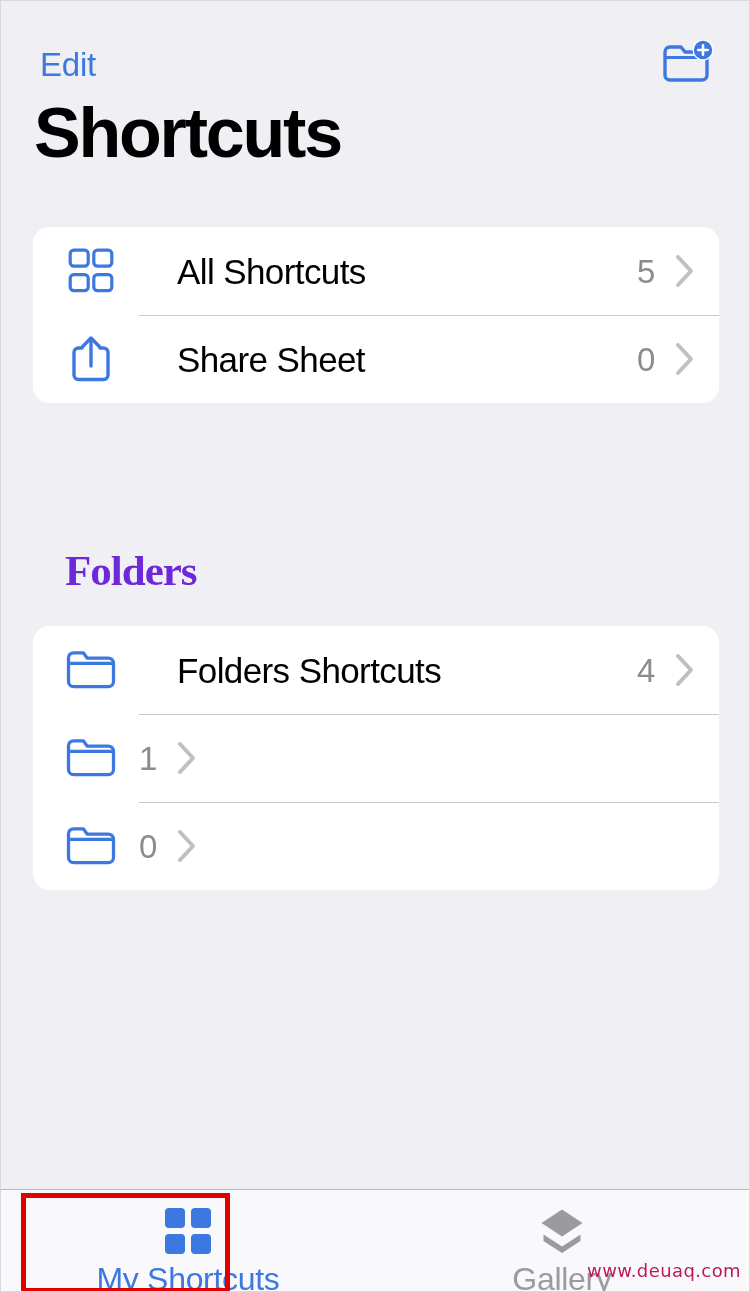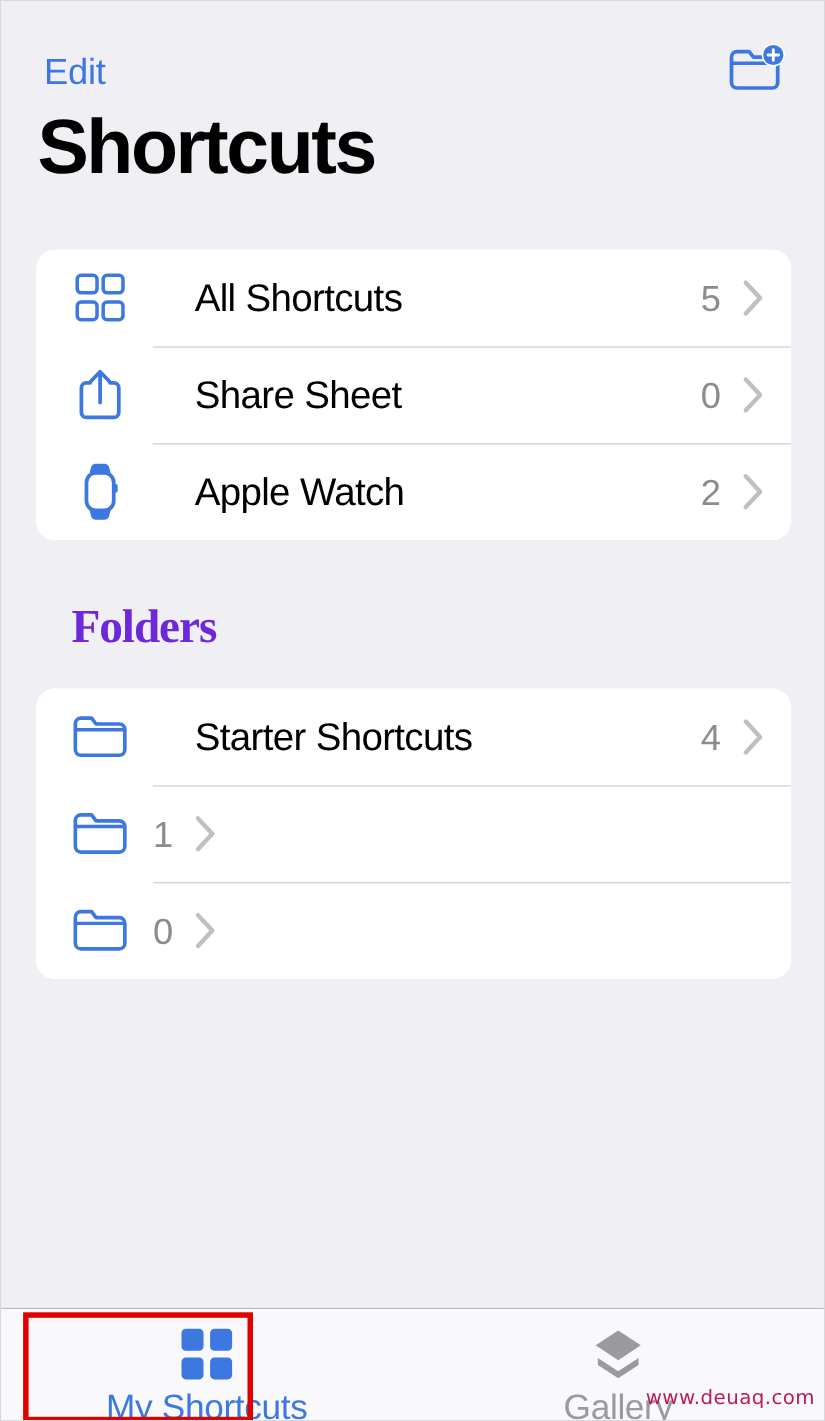--- a/index.html
+++ b/index.html
@@ -283,52 +283,35 @@
       </span>
       <span class="row-label">Share Sheet</span>
       <span class="row-count">0</span>
       <span class="chevron">
         <svg width="20" height="34" viewBox="0 0 20 34" fill="none" xmlns="http://www.w3.org/2000/svg">
           <path d="M3 3l13 14L3 31" stroke="#bfbfc4" stroke-width="4" stroke-linecap="round" stroke-linejoin="round"></path>
         </svg>
       </span>
     </div>
 
-    <div class="row">
-      <span class="row-icon">
-        <svg width="40" height="54" viewBox="0 0 40 54" fill="none" xmlns="http://www.w3.org/2000/svg">
-          <path d="M10 12.5l1.6-7.2C12 3 13.8 1.5 16 1.5h8c2.2 0 4 1.5 4.4 3.8L30 12.5z" fill="#3c78e0"></path>
-          <path d="M10 41.5l1.6 7.2c.4 2.3 2.2 3.8 4.4 3.8h8c2.2 0 4-1.5 4.4-3.8l1.6-7.2z" fill="#3c78e0"></path>
-          <rect x="7.6" y="10" width="24.8" height="34" rx="8.6" stroke="#3c78e0" stroke-width="3.4" fill="#ffffff"></rect>
-          <rect x="32.4" y="20" width="3.6" height="8" rx="1.8" fill="#3c78e0"></rect>
-        </svg>
-      </span>
-      <span class="row-label">Apple Watch</span>
-      <span class="row-count">2</span>
-      <span class="chevron">
-        <svg width="20" height="34" viewBox="0 0 20 34" fill="none" xmlns="http://www.w3.org/2000/svg">
-          <path d="M3 3l13 14L3 31" stroke="#bfbfc4" stroke-width="4" stroke-linecap="round" stroke-linejoin="round"></path>
-        </svg>
-      </span>
-    </div>
 
   </div>
 
   <h2 class="section-header">Folders</h2>
 
   <div class="card" id="card-folders">
 
     <div class="row">
       <span class="row-icon">
         <svg width="50" height="42" viewBox="0 0 50 42" fill="none" xmlns="http://www.w3.org/2000/svg">
           <path d="M2.5 9c0-3 2.2-5.2 5.2-5.2h9.6l4 5.4h21c3 0 5.2 2.2 5.2 5.2v18c0 3-2.2 5.2-5.2 5.2H7.7c-3 0-5.2-2.2-5.2-5.2V9z" stroke="#3c78e0" stroke-width="3.3" fill="none" stroke-linejoin="round"></path>
           <path d="M3.8 14.4h42.8" stroke="#3c78e0" stroke-width="3.1" stroke-linecap="round"></path>
         </svg>
       </span>
-      <span class="row-label">Starter Shortcuts</span>
+      <span class="row-label">Folders Shortcuts</span>
       <span class="row-count">4</span>
       <span class="chevron">
         <svg width="20" height="34" viewBox="0 0 20 34" fill="none" xmlns="http://www.w3.org/2000/svg">
           <path d="M3 3l13 14L3 31" stroke="#bfbfc4" stroke-width="4" stroke-linecap="round" stroke-linejoin="round"></path>
         </svg>
       </span>
     </div>
 
     <div class="row">
       <span class="row-icon">

